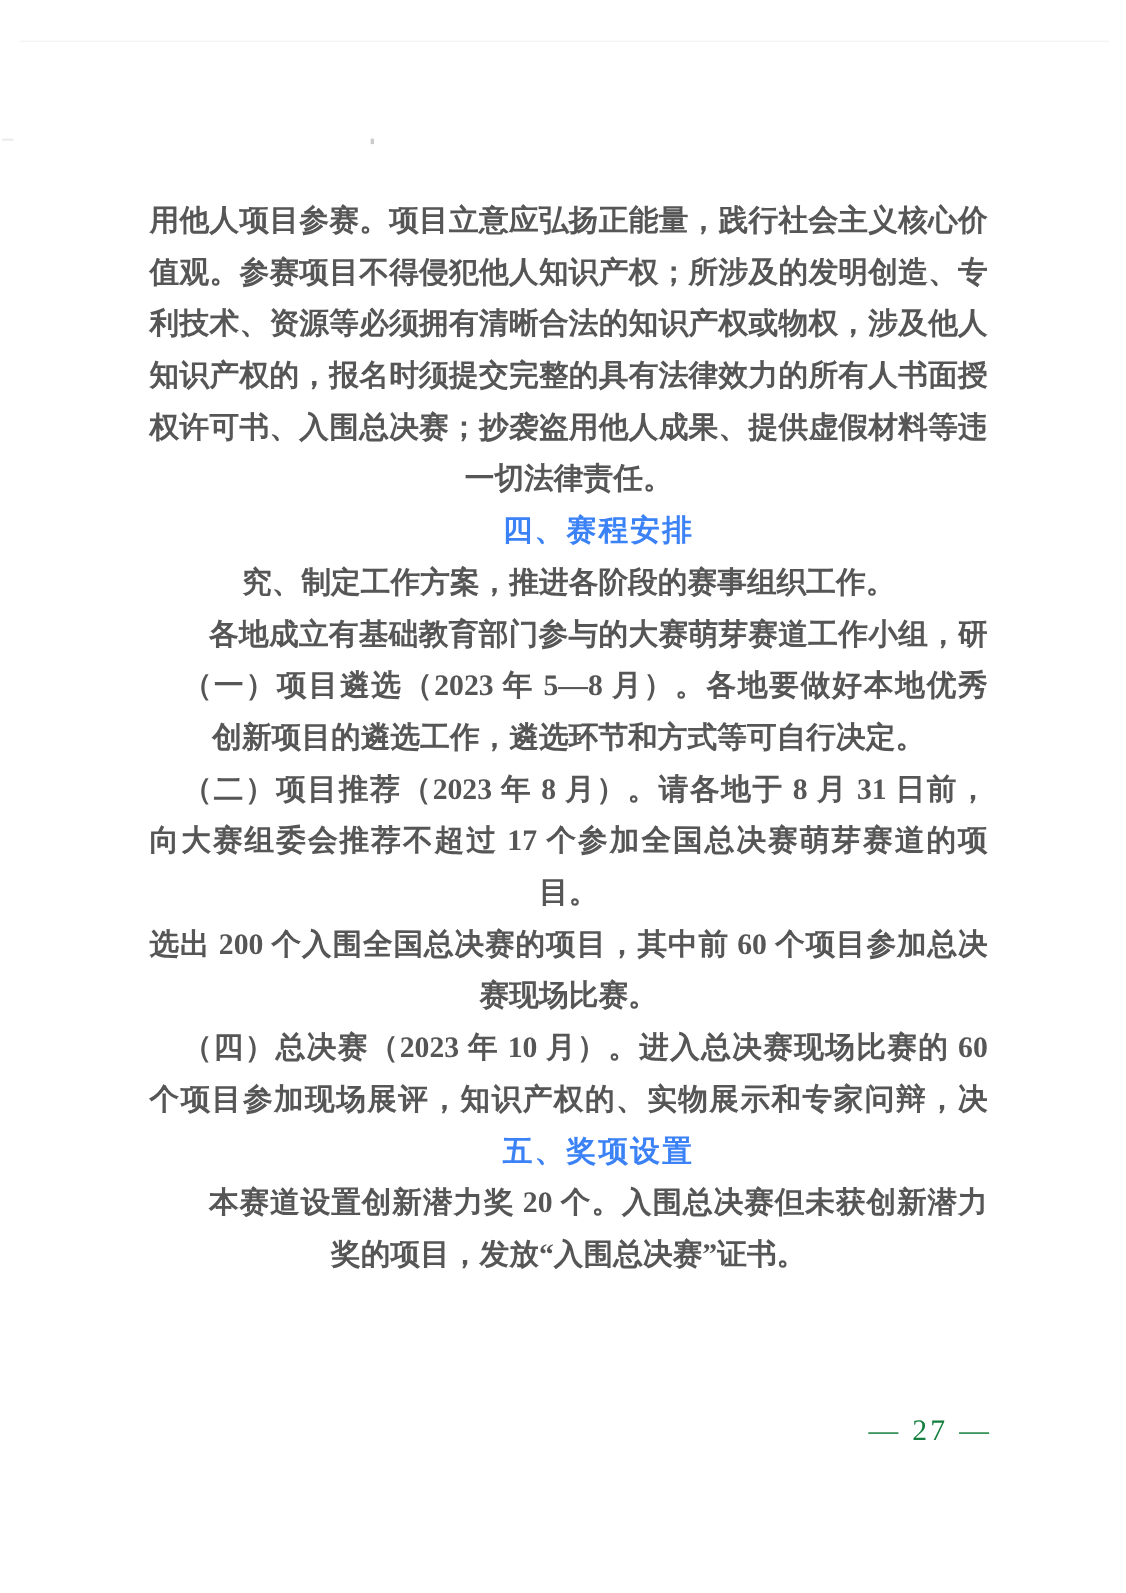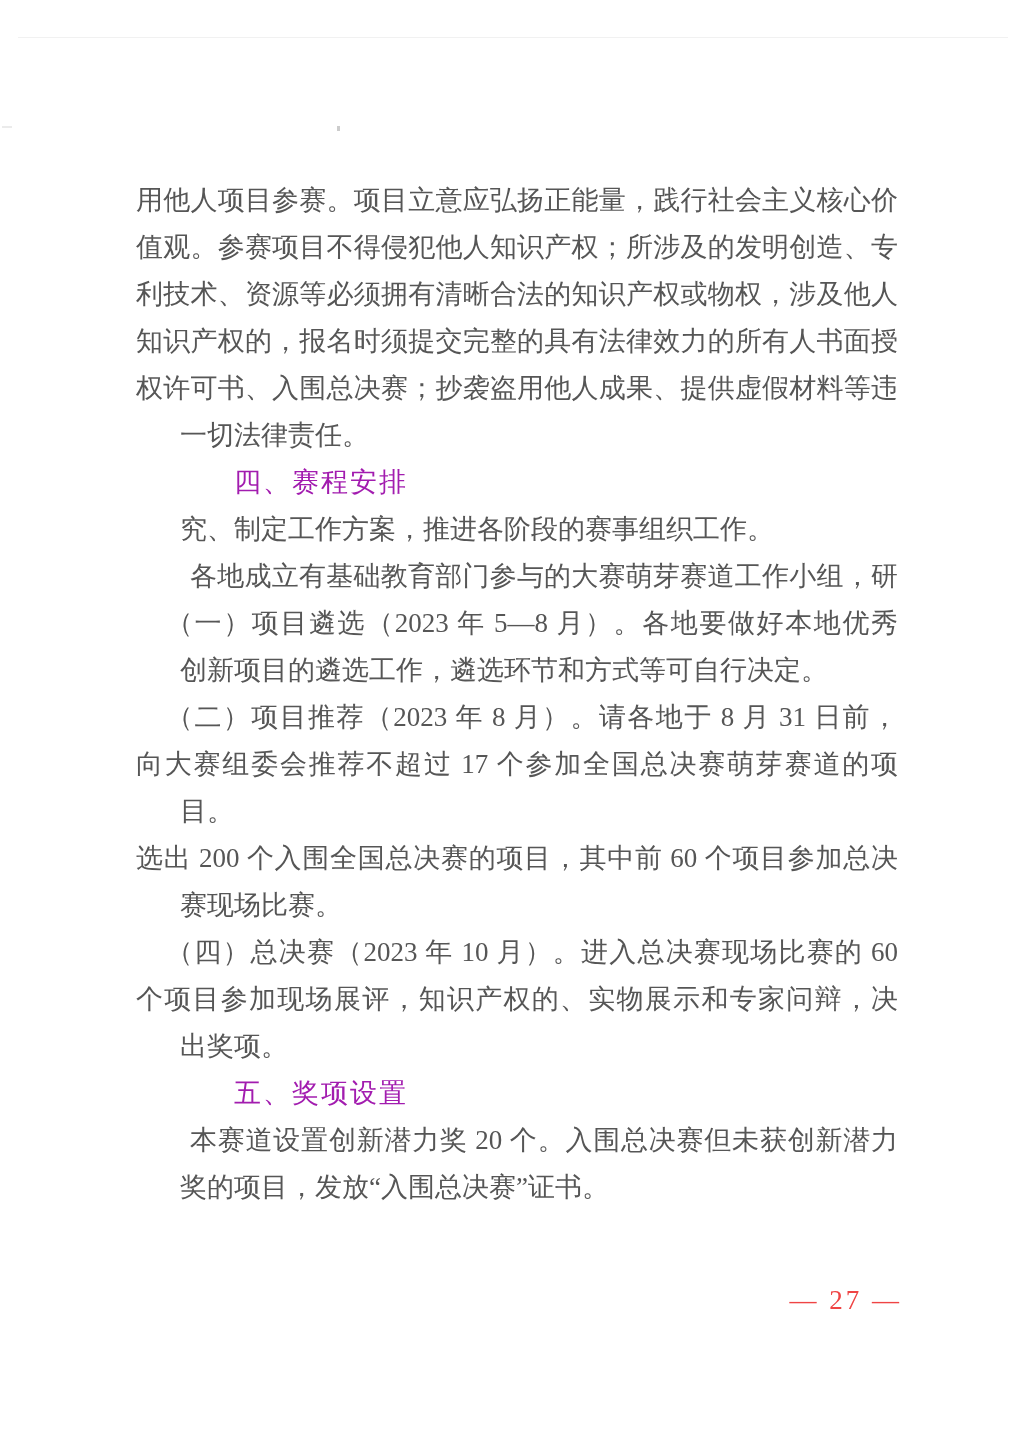--- a/index.html
+++ b/index.html
@@ -46,51 +46,51 @@
     top: 177px;
     width: 762px;
     color: #565656;
     font-size: 27px;
   }
   .line {
     height: 47px;
     line-height: 47px;
     white-space: nowrap;
     letter-spacing: 0;
+    font-weight: bold;
   }
   
   .fill {
     white-space: normal;
     text-align: justify;
     text-align-last: justify;
     text-justify: inter-character;
   }
   
   .end {
-    text-align: left;
-    margin-left: 44px;
+    text-align: center;
   }
   
   .indent-2 { padding-left: 54px; }
   .indent-2.fill { padding-left: 54px; width: 708px; }
   
   .indent-paren { padding-left: 30px; }
   .indent-paren.fill { padding-left: 30px; width: 732px; }
   .heading {
     font-family: "Liberation Sans", "DejaVu Sans", sans-serif;
-    font-weight: 400;
-    color: #a21caf;
+    font-weight: 700;
+    color: #3b82f6;
     letter-spacing: 2px;
   }
   .page-number {
     position: absolute;
     top: 1283px;
     right: 122px;
     font-size: 27px;
-    color: #ef4444;
+    color: #15803d;
     letter-spacing: 3px;
     line-height: 34px;
   }
 </style>
 </head>
 <body>
 
 <div class="page">
 
   <div class="artifact-line-top"></div>
@@ -109,21 +109,20 @@
     <div class="line fill indent-2">各地成立有基础教育部门参与的大赛萌芽赛道工作小组，研</div>
     <div class="line fill indent-paren">（一）项目遴选（2023 年 5—8 月）。各地要做好本地优秀</div>
     <div class="line end">创新项目的遴选工作，遴选环节和方式等可自行决定。</div>
     <div class="line fill indent-paren">（二）项目推荐（2023 年 8 月）。请各地于 8 月 31 日前，</div>
     <div class="line fill">向大赛组委会推荐不超过 17 个参加全国总决赛萌芽赛道的项</div>
     <div class="line end">目。</div>
     <div class="line fill">选出 200 个入围全国总决赛的项目，其中前 60 个项目参加总决</div>
     <div class="line end">赛现场比赛。</div>
     <div class="line fill indent-paren">（四）总决赛（2023 年 10 月）。进入总决赛现场比赛的 60</div>
     <div class="line fill">个项目参加现场展评，知识产权的、实物展示和专家问辩，决</div>
-    <div class="line end">出奖项。</div>
     <div class="line end heading indent-2">五、奖项设置</div>
     <div class="line fill indent-2">本赛道设置创新潜力奖 20 个。入围总决赛但未获创新潜力</div>
     <div class="line end">奖的项目，发放“入围总决赛”证书。</div>
   </div>
 
   <div class="page-number">— 27 —</div>
 
 </div>
 
 </body></html>

